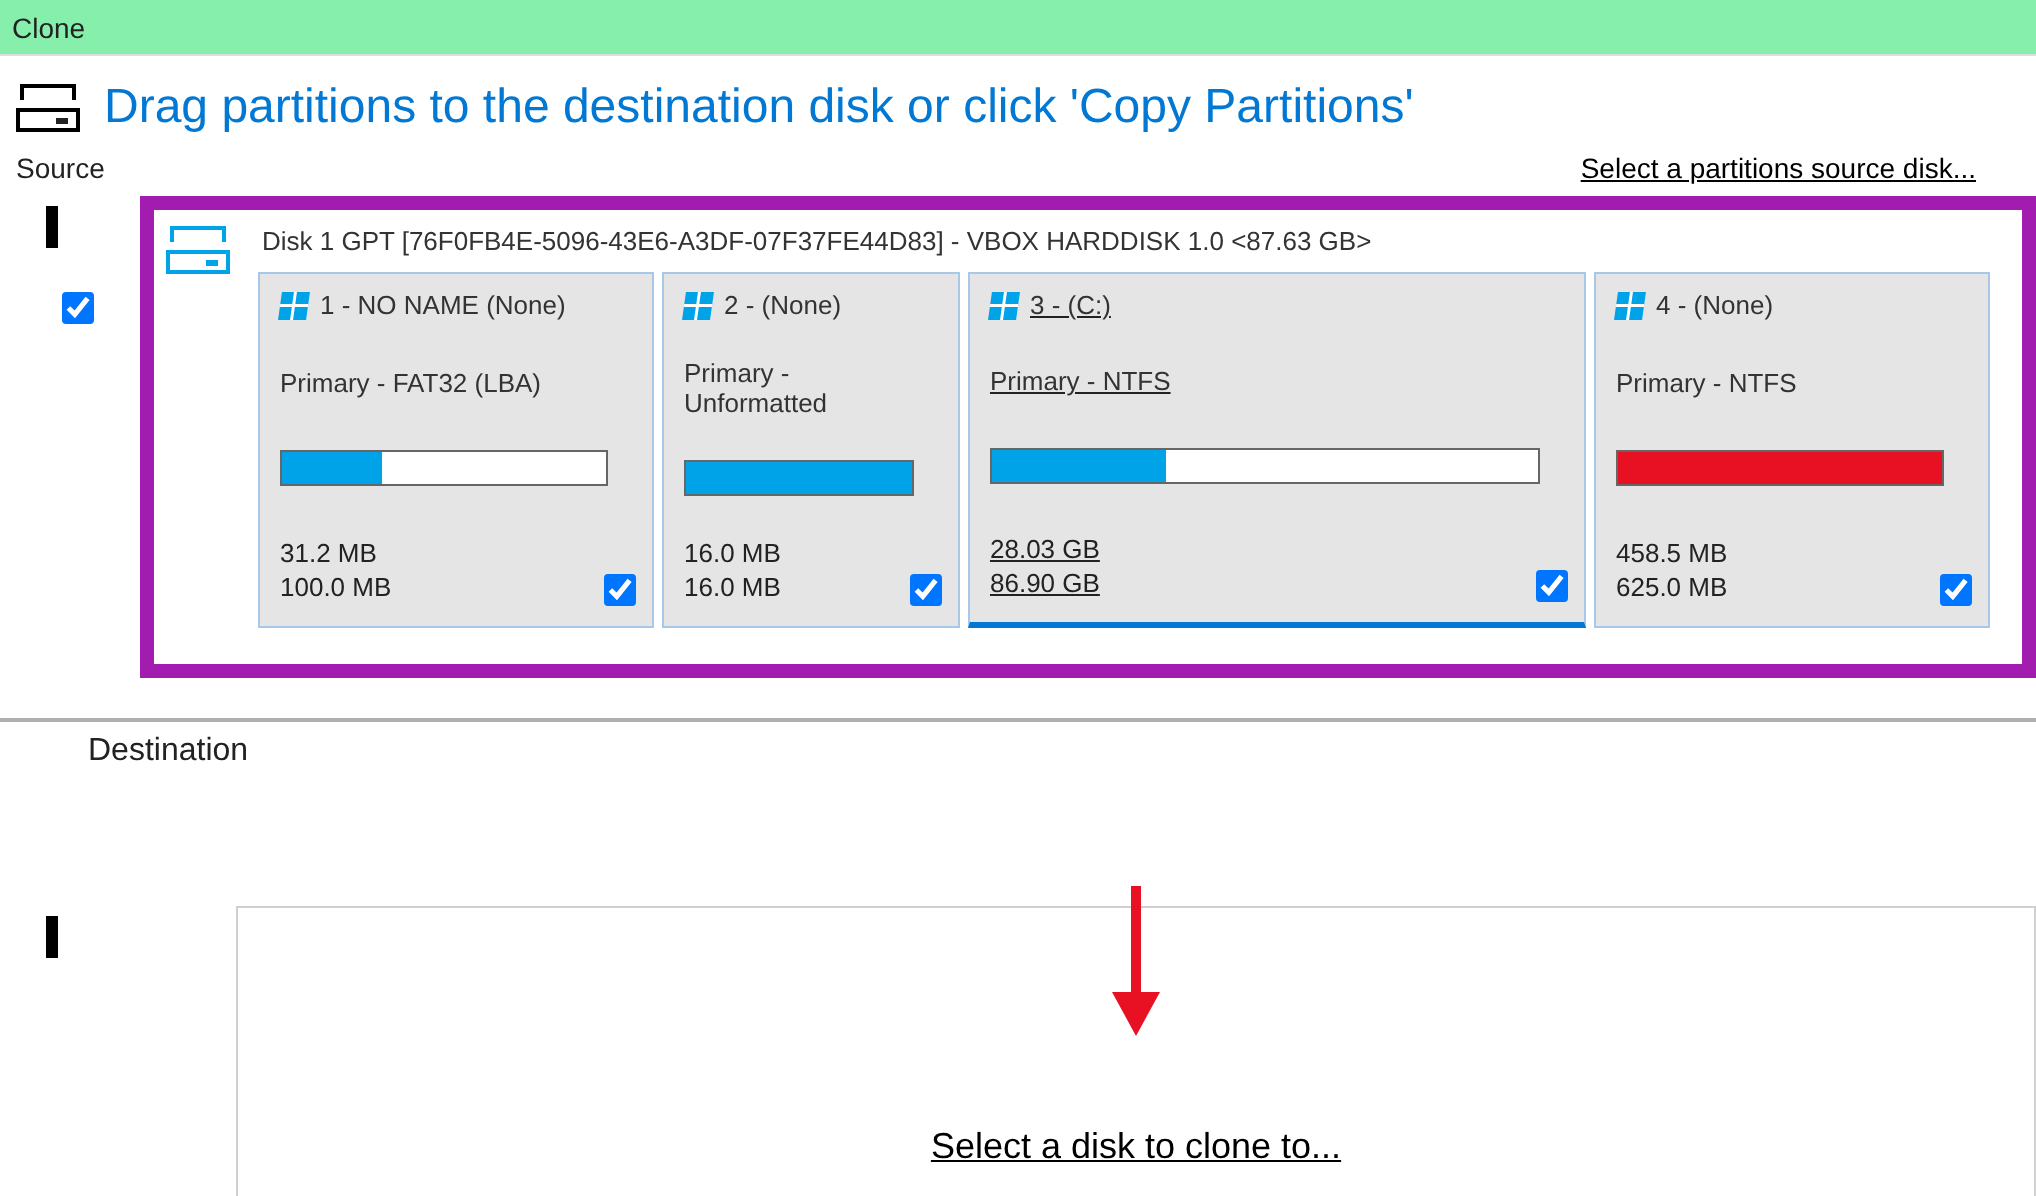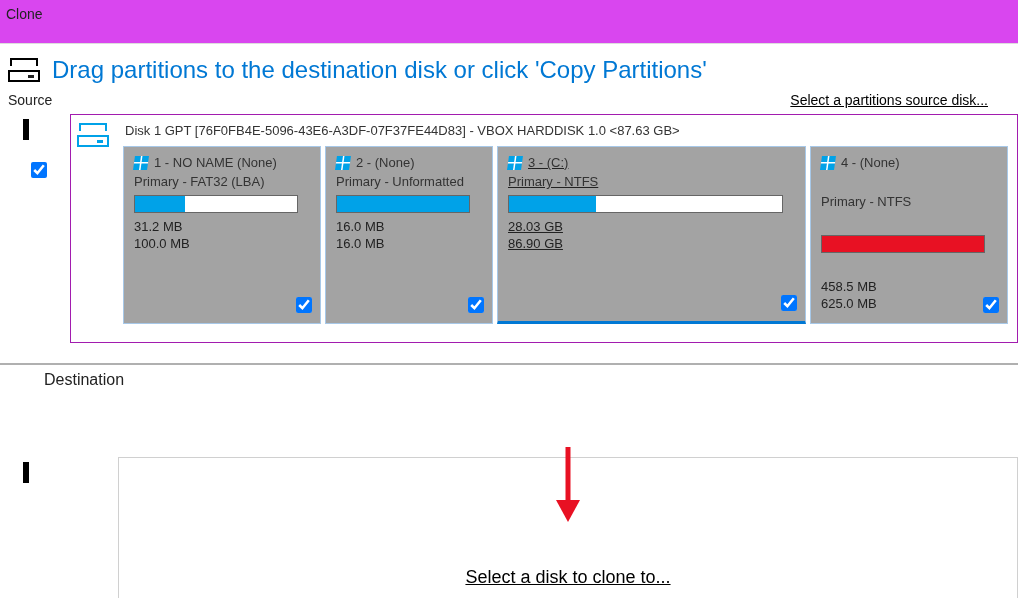--- a/index.html
+++ b/index.html
@@ -1,36 +1,36 @@
 <!DOCTYPE html>
 <html><head>
   <meta charset="utf-8">
   <style>
     * { box-sizing: border-box; margin: 0; padding: 0; }
     body { font-family: "Segoe UI", Tahoma, sans-serif; font-size: 13px; color: #222; width: 1018px; background: #fff; }
-    .titlebar { background: #d946ef; height: 44px; line-height: 28px; padding-left: 6px; font-size: 14px; border-bottom: 1px solid #ddd; }
+    .titlebar { background: #86efac; height: 28px; line-height: 28px; padding-left: 6px; font-size: 14px; border-bottom: 1px solid #ddd; }
 
     .instruction-row { display: flex; align-items: center; gap: 12px; padding: 12px 0 6px 8px; }
     .instruction-text { color: #0078d4; font-size: 24px; }
 
     .section-hdr { display:flex; align-items:center; justify-content:space-between; padding: 2px 30px 6px 8px; font-size:14px;}
     .section-hdr a { color:#000; text-decoration:underline; cursor:pointer; }
 
     .source-body { display:flex; padding: 0 0 20px 8px; }
     .left-ctrl { width: 62px; display:flex; flex-direction:column; align-items:center; gap:14px; padding-top:6px;}
     .left-ctrl input[type=checkbox]{ width:16px; height:16px; }
 
-    .src-area { flex:1; border:1px solid #a21caf; padding:6px 0 18px 6px; overflow:hidden; position:relative;}
+    .src-area { flex:1; border:7px solid #a21caf; padding:6px 0 18px 6px; overflow:hidden; position:relative;}
     .disk-row { display:flex; align-items:flex-start; gap:14px; }
     .disk-summary { font-size:13px; color:#333; padding:2px 0 8px 2px;}
     .partitions { display:flex; gap:4px; }
 
-    .part { background:#a3a3a3; border:1px solid #a7c8e8; padding:8px 22px 10px 10px; position:relative; display:flex; flex-direction:column; }
+    .part { background:#e5e5e5; border:1px solid #a7c8e8; padding:8px 22px 10px 10px; position:relative; display:flex; flex-direction:column;justify-content:space-between; }
     .part.p1 { width:198px; }
-    .part.p2 { width:168px; }
+    .part.p2 { width:149px; }
     .part.p3 { width:309px; border-bottom:3px solid #0078d4;text-decoration:underline; }
     .part.p4 { width:198px;gap:20px; }
 
     .part-title { display:flex; align-items:center; gap:6px; font-size:13px; color:#333; }
     .part-sub { font-size:13px; margin:4px 0 6px 0; color:#333; }
 
     .bar { height:18px; border:1px solid #666; background:#fff; width:100%; position:relative; }
     .bar .fill { height:100%; background:#00a2e8; }
     .bar .fill.full { width:100%; }
     .bar .fill.red { background:#e81123; width:100%; }

